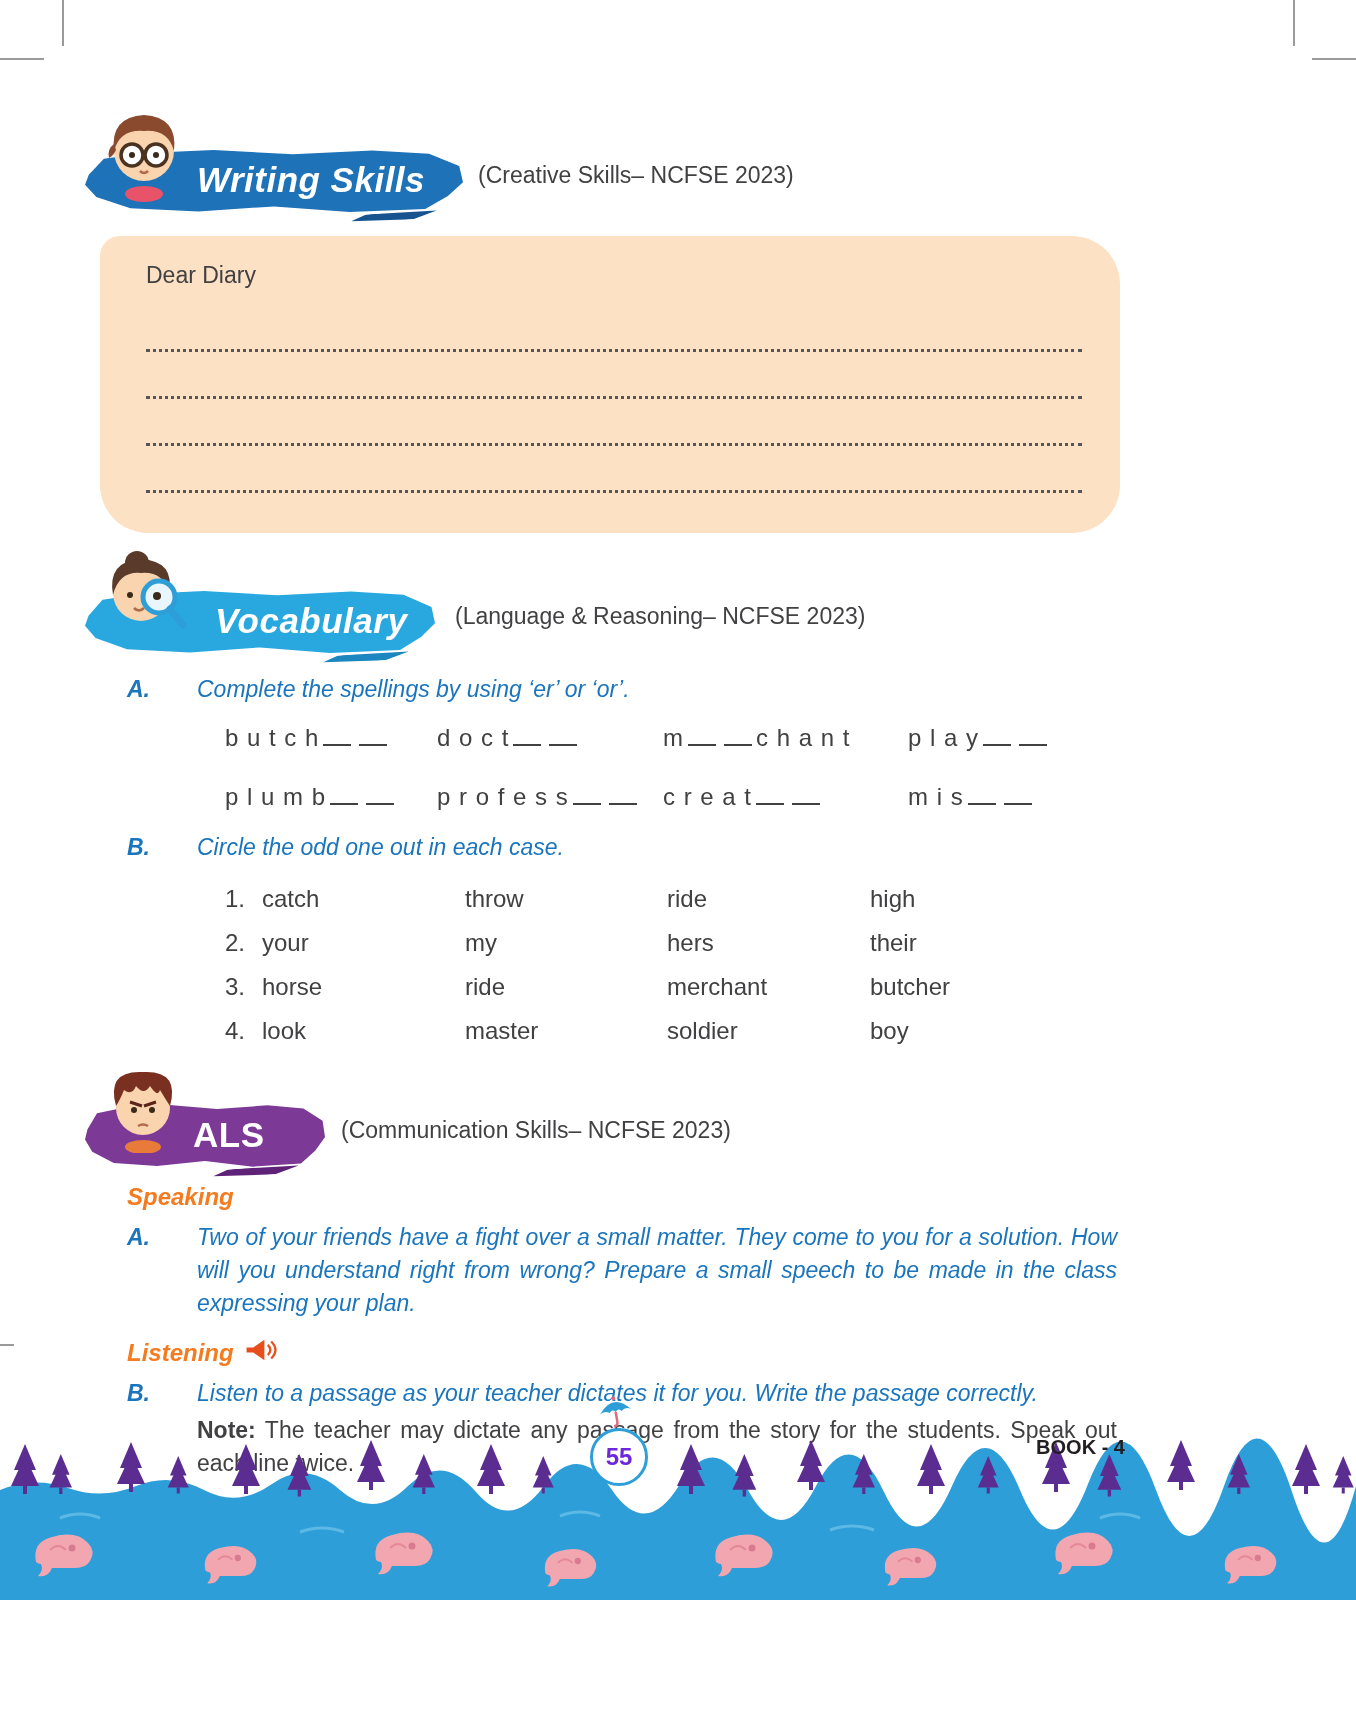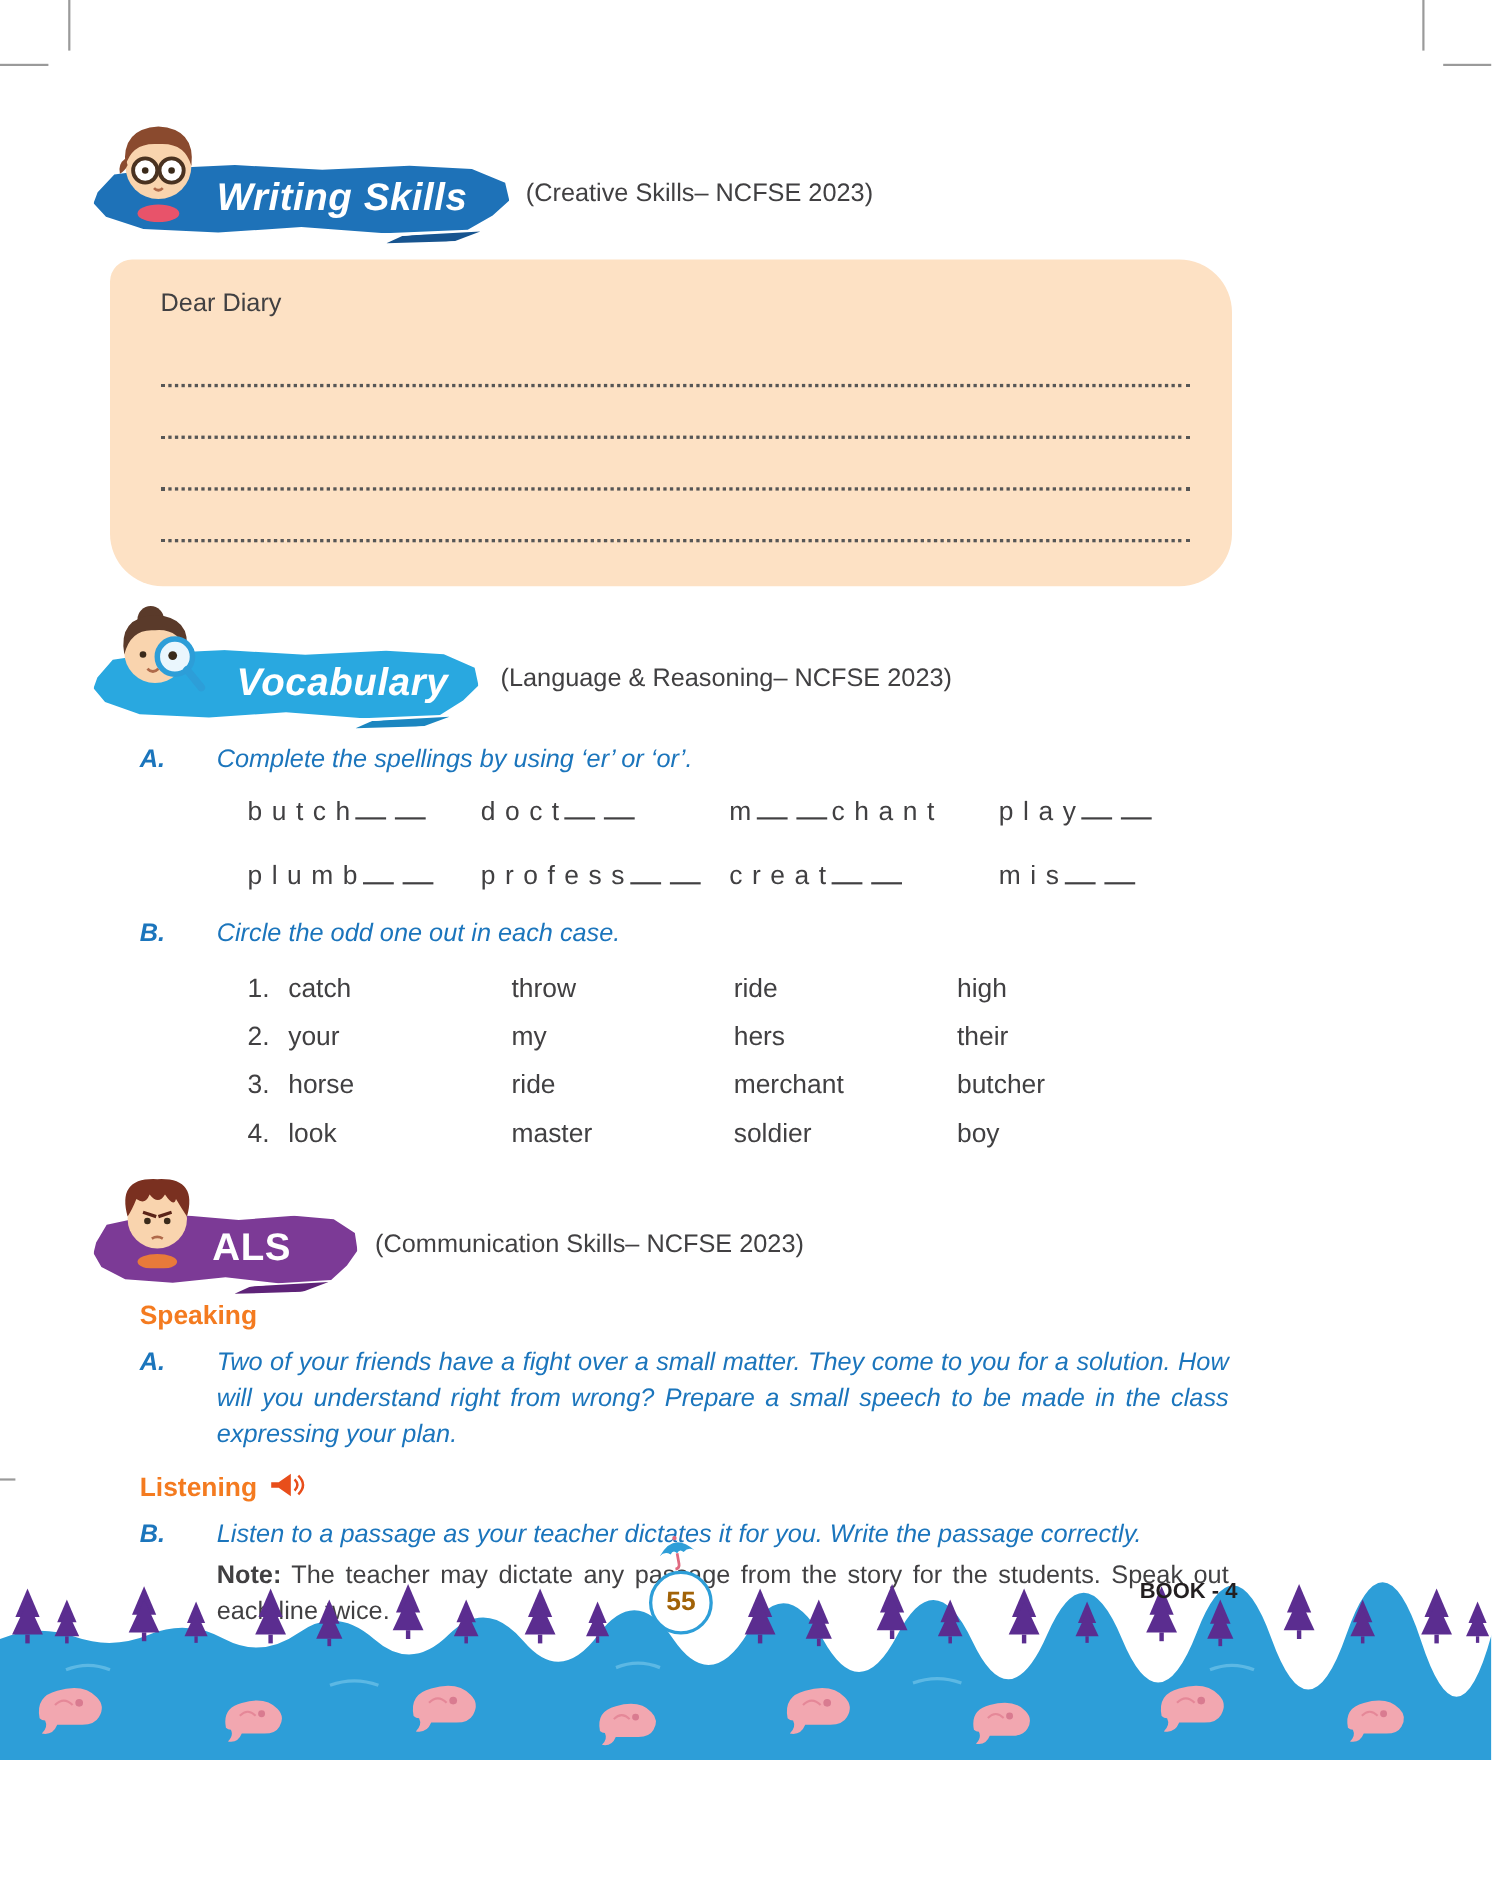--- a/index.html
+++ b/index.html
@@ -34,28 +34,28 @@
   .ex{display:grid;grid-template-columns:70px 1fr;margin-left:42px;margin-top:22px;}
   .ex-label{font-weight:bold;font-style:italic;color:var(--accent-blue,#1b75bc);font-size:23px;line-height:1.45;}
   .ex-body{color:var(--accent-blue,#1b75bc);font-weight:normal;font-style:italic;font-size:23px;line-height:1.45;text-align:justify;}
   .spell{margin-left:140px;margin-top:18px;display:grid;grid-template-columns:212px 226px 245px 1fr;
     row-gap:31px;font-size:24px;letter-spacing:1px;color:#414042;}
   .spell .cell{white-space:nowrap;}
   .blank{display:inline-block;width:28px;border-bottom:2.5px solid #414042;height:18px;margin:0 4px;vertical-align:baseline;}
   .odd{margin-left:140px;margin-top:12px;font-size:24px;color:#414042;}
   .odd-row{display:grid;grid-template-columns:37px 203px 202px 203px 1fr;padding:8px 0;}
   .h-orange{display:flex;align-items:center;gap:10px;margin:16px 0 0 42px;
-    color:var(--accent-orange,#f47b20);font-weight:bold;font-size:24px;}
+    color:var(--accent-orange,#f47b20);font-weight:bold;font-style:italic;font-size:24px;}
   .note{margin-left:112px;margin-top:4px;font-size:23px;line-height:1.45;color:#414042;text-align:justify;}
   .note b{font-weight:bold;}
   
   .footer{position:absolute;left:0;top:1428px;width:1356px;height:172px;}
   .page-badge{position:absolute;left:590px;top:1428px;width:52px;height:52px;border-radius:50%;
     background:#fff;border:3px solid var(--footer-water,#2d9ed8);display:flex;align-items:center;justify-content:center;
-    font-weight:bold;font-size:24px;color:#a16207;z-index:3;}
+    font-weight:bold;font-size:24px;color:#6d28d9;z-index:3;}
   .umbrella{position:absolute;left:596px;top:1396px;z-index:3;transform:rotate(-10deg);}
   .book-label{position:absolute;right:231px;top:1436px;font-weight:bold;font-size:20px;color:#231f20;z-index:3;text-align:center;}
 </style>
 </head>
 <body>
 
 <div class="page">
 
   <div class="crop" style="left:62px;top:0;width:2px;height:46px;"></div>
   <div class="crop" style="left:0;top:58px;width:44px;height:2px;"></div>

